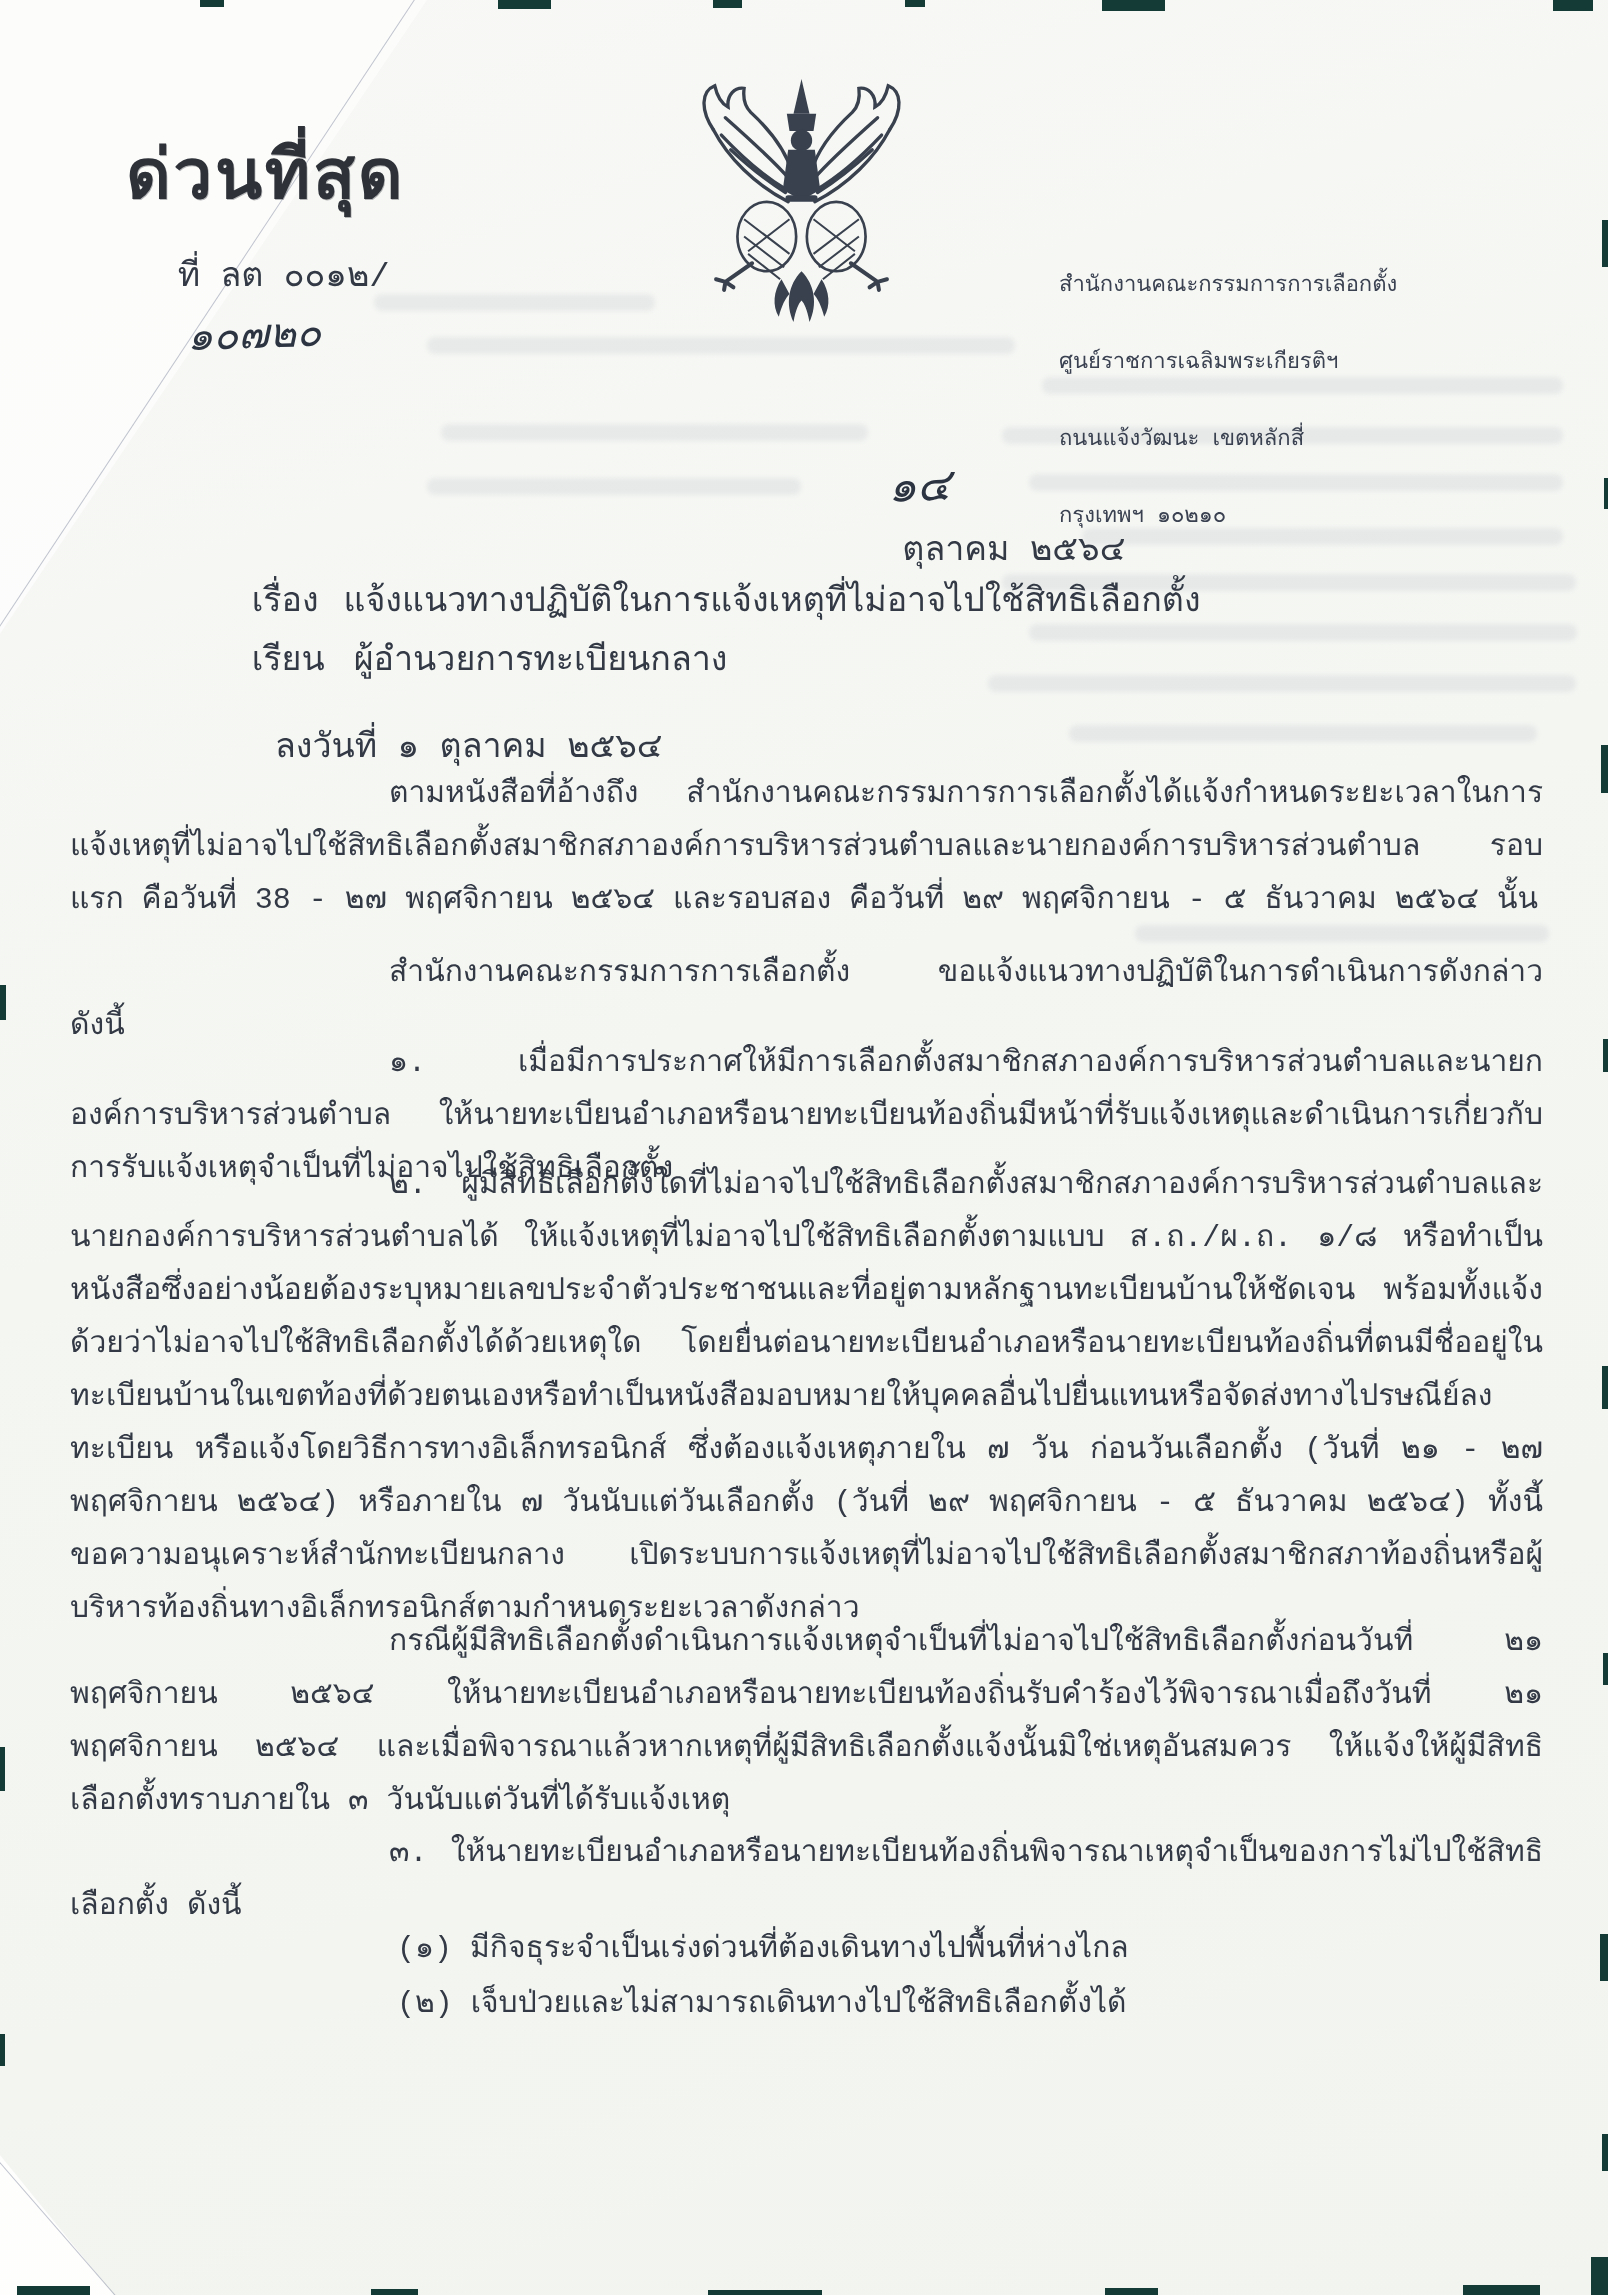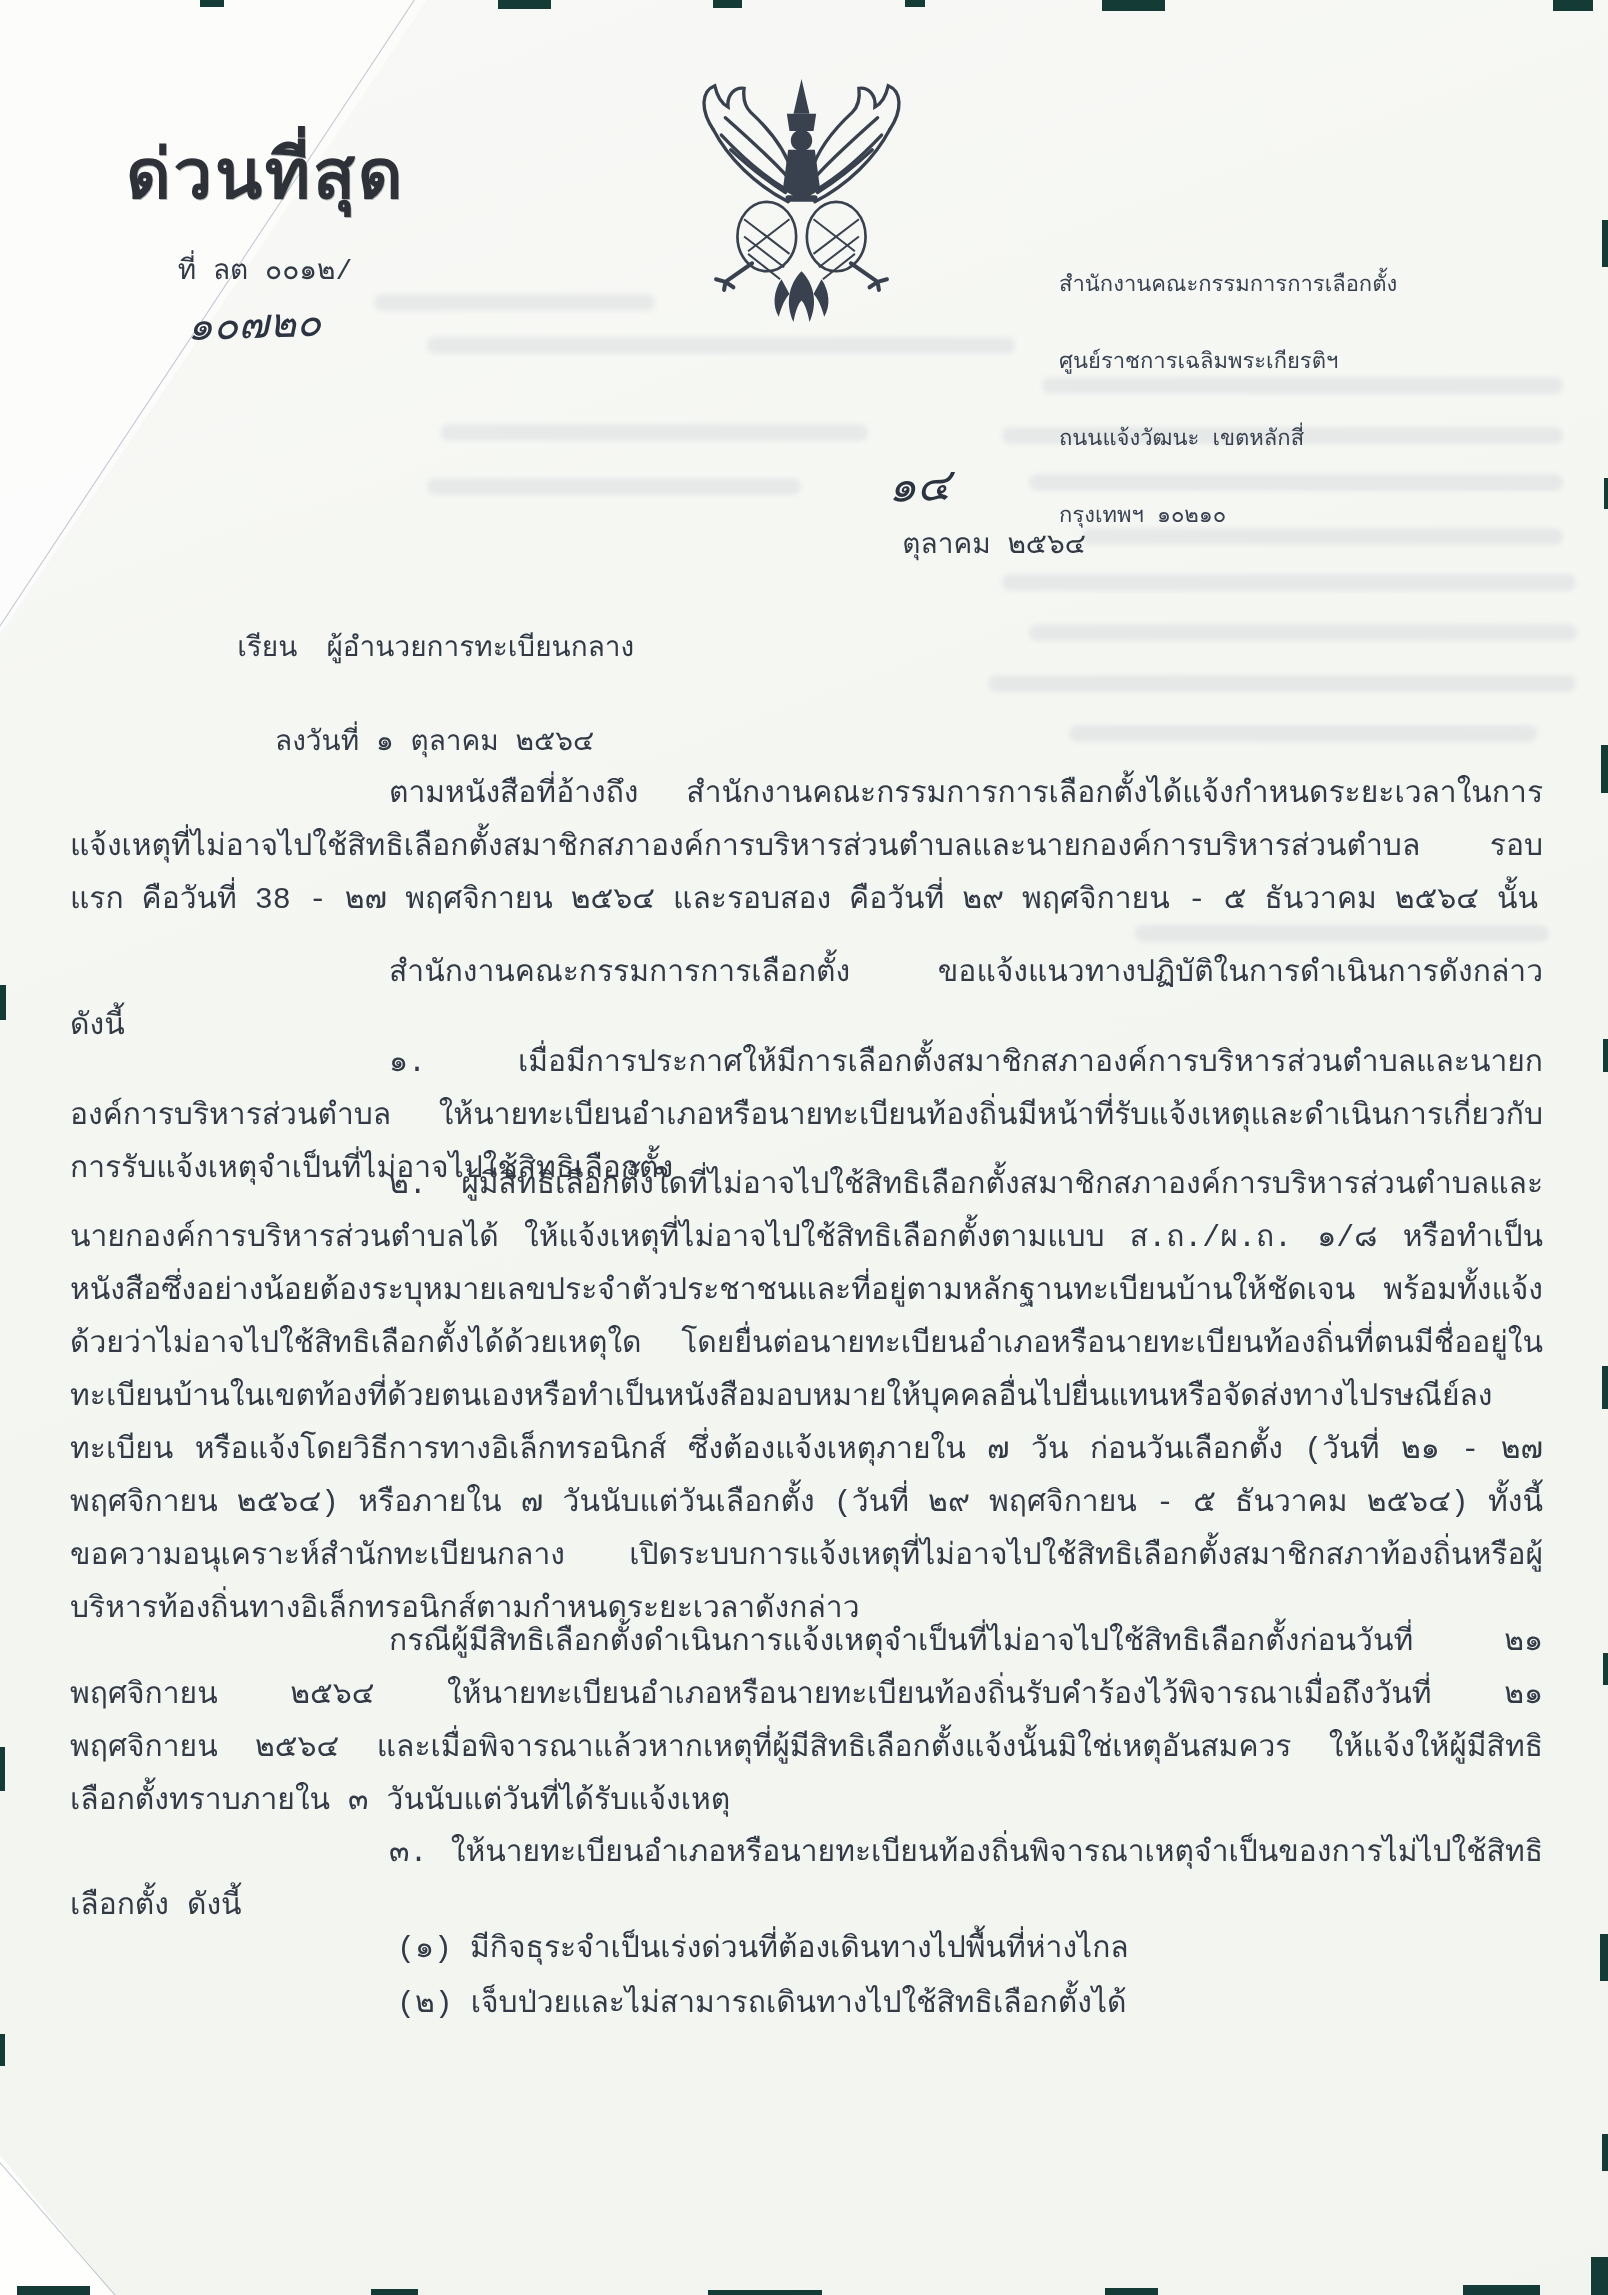--- a/index.html
+++ b/index.html
@@ -16,21 +16,21 @@
   .body-text{
     font-size:30px;line-height:53px;color:#333a46;
     width:1473px;text-align:justify;
   }
   .indent{text-indent:319px;}
   .stamp{
     font-size:69px;font-weight:700;color:#2e3138;
     letter-spacing:2.7px;
     text-shadow:0.7px 0.7px 0 rgba(46,49,56,.35);
   }
-  .typed{font-size:28px;color:#333a46;}
+  .typed{font-size:34px;color:#333a46;}
   .hand{
     font-size:43px;color:#2c3442;font-style:italic;
     transform:rotate(-2deg);display:inline-block;font-weight:400;
   }
   .sender-line{font-size:22px;line-height:53px;color:#3a4150;}
   .ghost{
     position:absolute;height:17.4px;border-radius:8px;
     background:#56637a;opacity:.09;filter:blur(2.7px);
     pointer-events:none;
   }
@@ -146,20 +146,23 @@
     <div class="sender-line">ศูนย์ราชการเฉลิมพระเกียรติฯ</div>
     <div class="sender-line">ถนนแจ้งวัฒนะ เขตหลักสี่</div>
     <div class="sender-line">กรุงเทพฯ ๑๐๒๑๐</div>
   </div>
 
   <div class="txt" style="left:862px;top:437px;">
     <span class="hand" style="font-size:45px;">๑๔</span>
     <span class="typed" style="margin-left:14.7px;">ตุลาคม ๒๕๖๔</span>
   </div>
 
+  <div class="txt typed" style="left:170px;top:534px;">
+    <span>เรื่อง</span><span style="display:inline-block;width:25px;"></span><span>แจ้งแนวทางปฏิบัติในการแจ้งเหตุที่ไม่อาจไปใช้สิทธิเลือกตั้ง</span>
+  </div>
 
   <div class="txt typed" style="left:170px;top:593px;">
     <span>เรียน</span><span style="display:inline-block;width:29px;"></span><span>ผู้อำนวยการทะเบียนกลาง</span>
   </div>
 
   <div class="txt typed" style="left:257px;top:718px;margin-left:18px;">ลงวันที่ ๑ ตุลาคม ๒๕๖๔</div>
 
   <div class="txt body-text indent" style="left:70px;top:768px;">ตามหนังสือที่อ้างถึง สำนักงานคณะกรรมการการเลือกตั้งได้แจ้งกำหนดระยะเวลาในการแจ้งเหตุที่ไม่อาจไปใช้สิทธิเลือกตั้งสมาชิกสภาองค์การบริหารส่วนตำบลและนายกองค์การบริหารส่วนตำบล รอบแรก คือวันที่ 38 - ๒๗ พฤศจิกายน ๒๕๖๔ และรอบสอง คือวันที่ ๒๙ พฤศจิกายน - ๕ ธันวาคม ๒๕๖๔ นั้น</div>
 
   <div class="txt body-text indent" style="left:70px;top:947px;">สำนักงานคณะกรรมการการเลือกตั้ง ขอแจ้งแนวทางปฏิบัติในการดำเนินการดังกล่าว ดังนี้</div>

